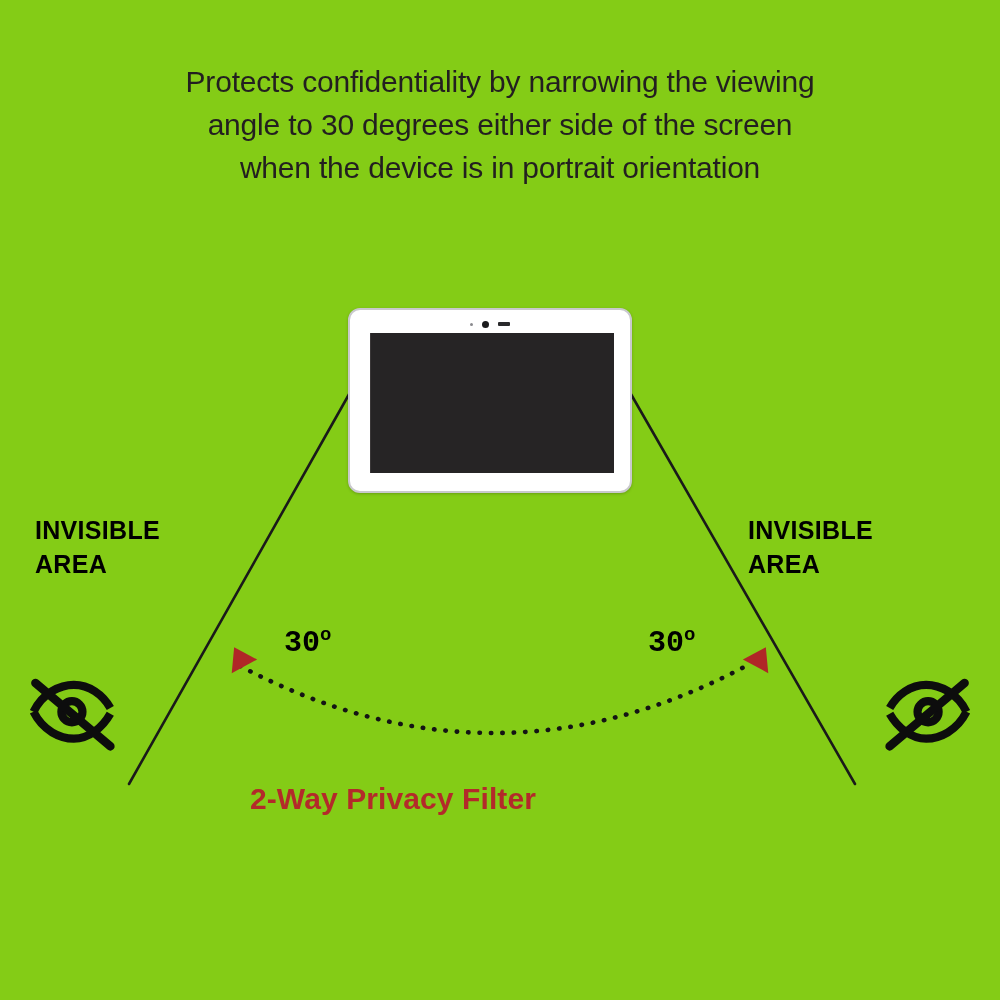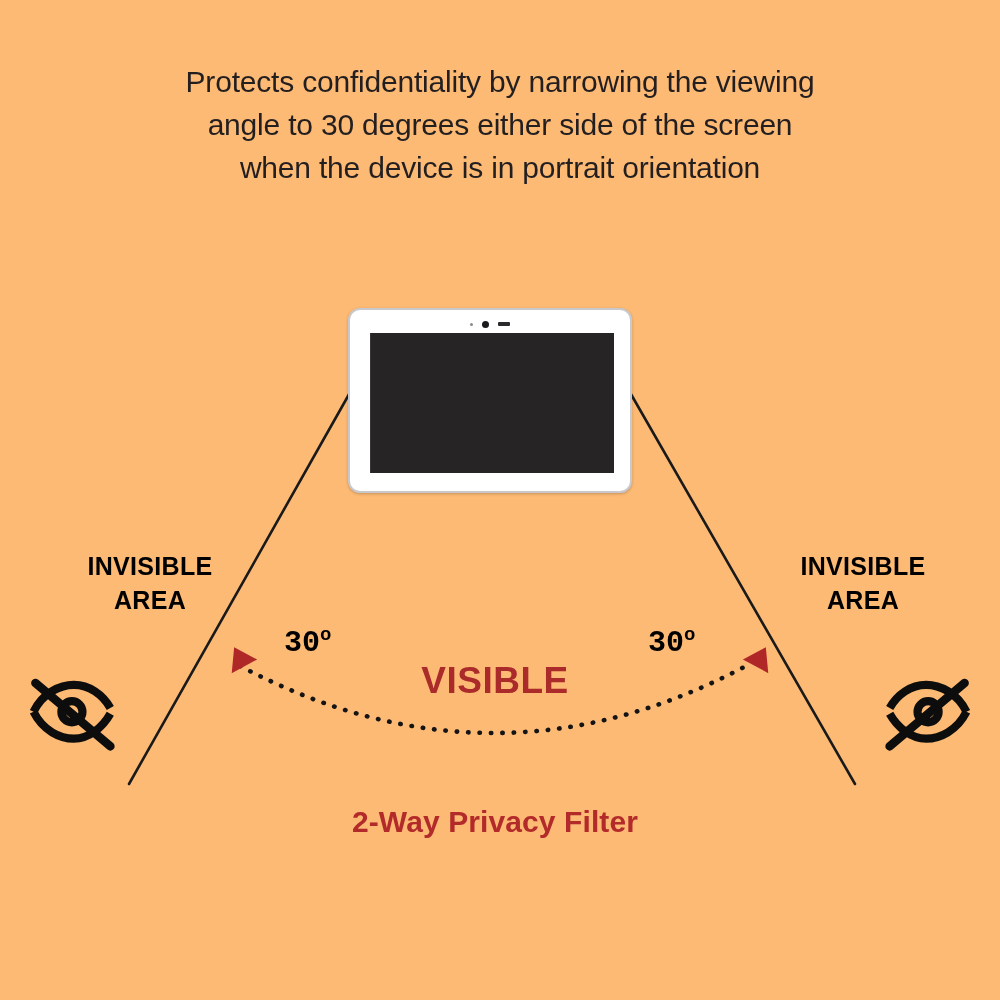--- a/index.html
+++ b/index.html
@@ -4,21 +4,21 @@
 <style>
   html, body {
     margin: 0;
     padding: 0;
     background: #ffffff;
   }
   #stage {
     position: relative;
     width: 1000px;
     height: 1000px;
-    background: #fdba74;
+    background: #84cc16;
     overflow: hidden;
     font-family: "Liberation Sans", sans-serif;
   }
 
   
   #headline {
     position: absolute;
     left: 90px;
     top: 60px;
     width: 820px;
@@ -87,29 +87,27 @@
   .slot {
     width: 12px; height: 4px;
     background: #2a2a2c;
     border-radius: 1px;
   }
 
   
   .invisible-label {
     position: absolute;
     width: 230px;
-    text-align: center;
     font-family: "Liberation Sans", sans-serif;
     font-size: 25px;
     font-weight: 700;
     line-height: 34px;
     color: #000000;
     letter-spacing: 0.3px;
     white-space: pre-line;
-    margin-top: 36px;
   }
   #invisible-left  { left: 35px;  top: 513px; }
   #invisible-right { left: 748px; top: 513px; }
 
   .angle-label {
     position: absolute;
     font-family: Liberation Mono, monospace;
     font-size: 30px;
     font-weight: 700;
     color: #000000;
@@ -134,27 +132,26 @@
     font-weight: 700;
     color: #ab2b2b;
     letter-spacing: 0.5px;
   }
 
   #product-label {
     position: absolute;
     left: 250px;
     top: 782px;
     width: 490px;
-    text-align: center;
+    text-align: left;
     font-family: "Liberation Sans", sans-serif;
     font-size: 30px;
     font-weight: 700;
     color: #b32a2a;
     letter-spacing: 0.1px;
-    margin-top: 23px;
   }
 
   
   .eye-icon {
     position: absolute;
     width: 96px;
     height: 96px;
   }
   #eye-left  { left: 22px;  top: 658px; }
   #eye-right { left: 882px; top: 658px; transform: scaleX(-1); }
@@ -193,21 +190,20 @@
   <div class="invisible-label" id="invisible-left">INVISIBLE
 AREA</div>
 
   <div class="invisible-label" id="invisible-right">INVISIBLE
 AREA</div>
 
   <div class="angle-label" id="angle-left"><span>30</span><sup>o</sup></div>
 
   <div class="angle-label" id="angle-right"><span>30</span><sup>o</sup></div>
 
-  <div id="visible-label">VISIBLE</div>
 
   <div id="product-label">2-Way Privacy Filter</div>
 
   <svg class="eye-icon" id="eye-left" viewBox="0 0 100 100">
     <g fill="none" stroke="#0d0d0d" stroke-width="8.5" stroke-linecap="butt">
       <path d="M 12 56 C 22 36 40 28 54 28 C 70 28 84 38 92 52" transform="translate(0,0)"></path>
       <path d="M 12 56 C 22 76 40 84 54 84 C 70 84 84 72 92 58"></path>
     </g>
     <circle cx="52" cy="56" r="11" fill="none" stroke="#0d0d0d" stroke-width="8.5"></circle>
     <line x1="14" y1="26" x2="92" y2="92" stroke="#0d0d0d" stroke-width="9" stroke-linecap="round"></line>

